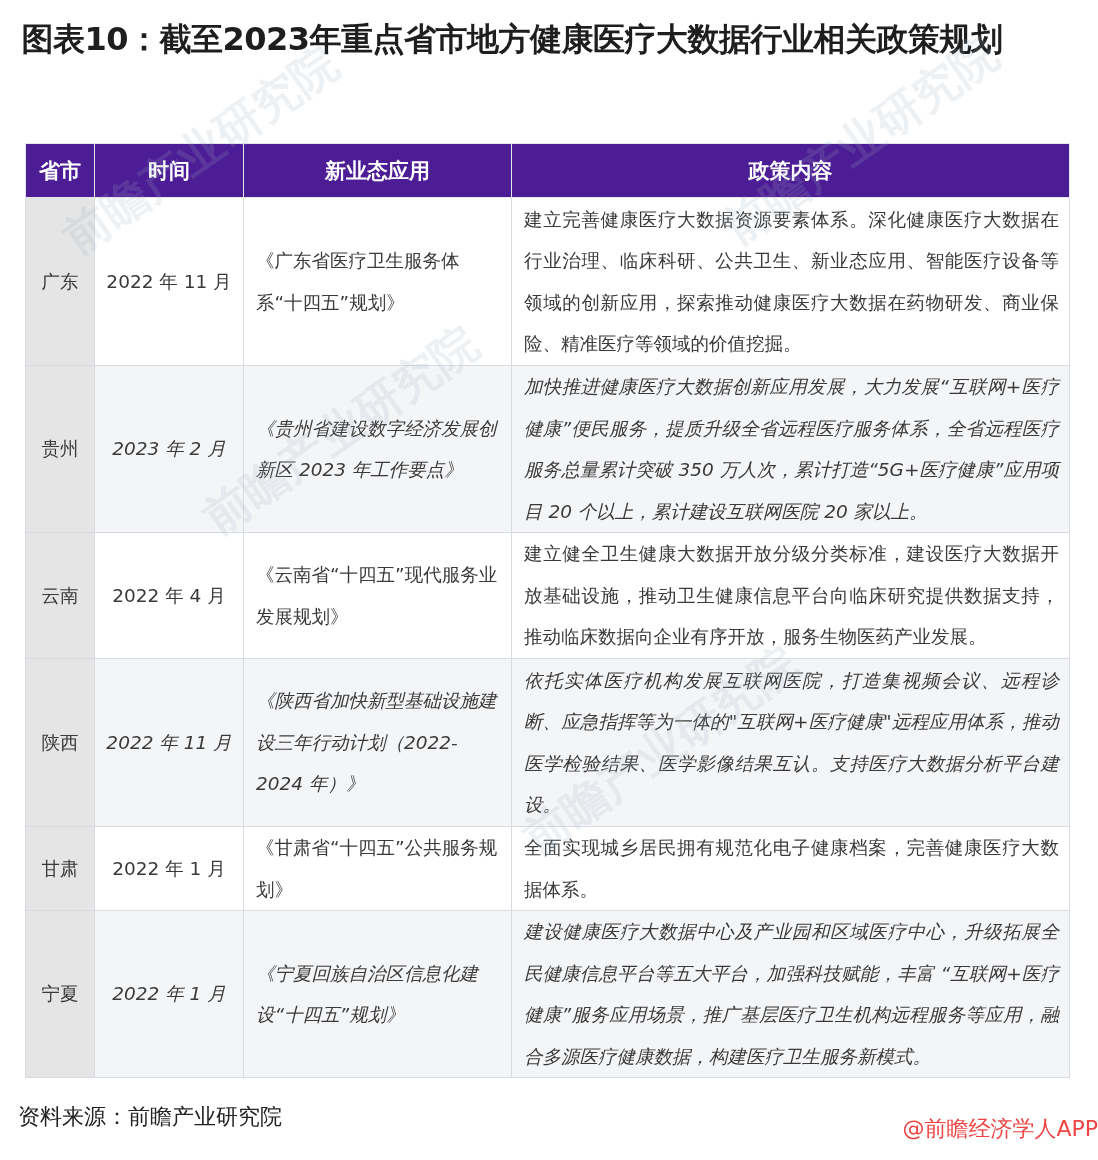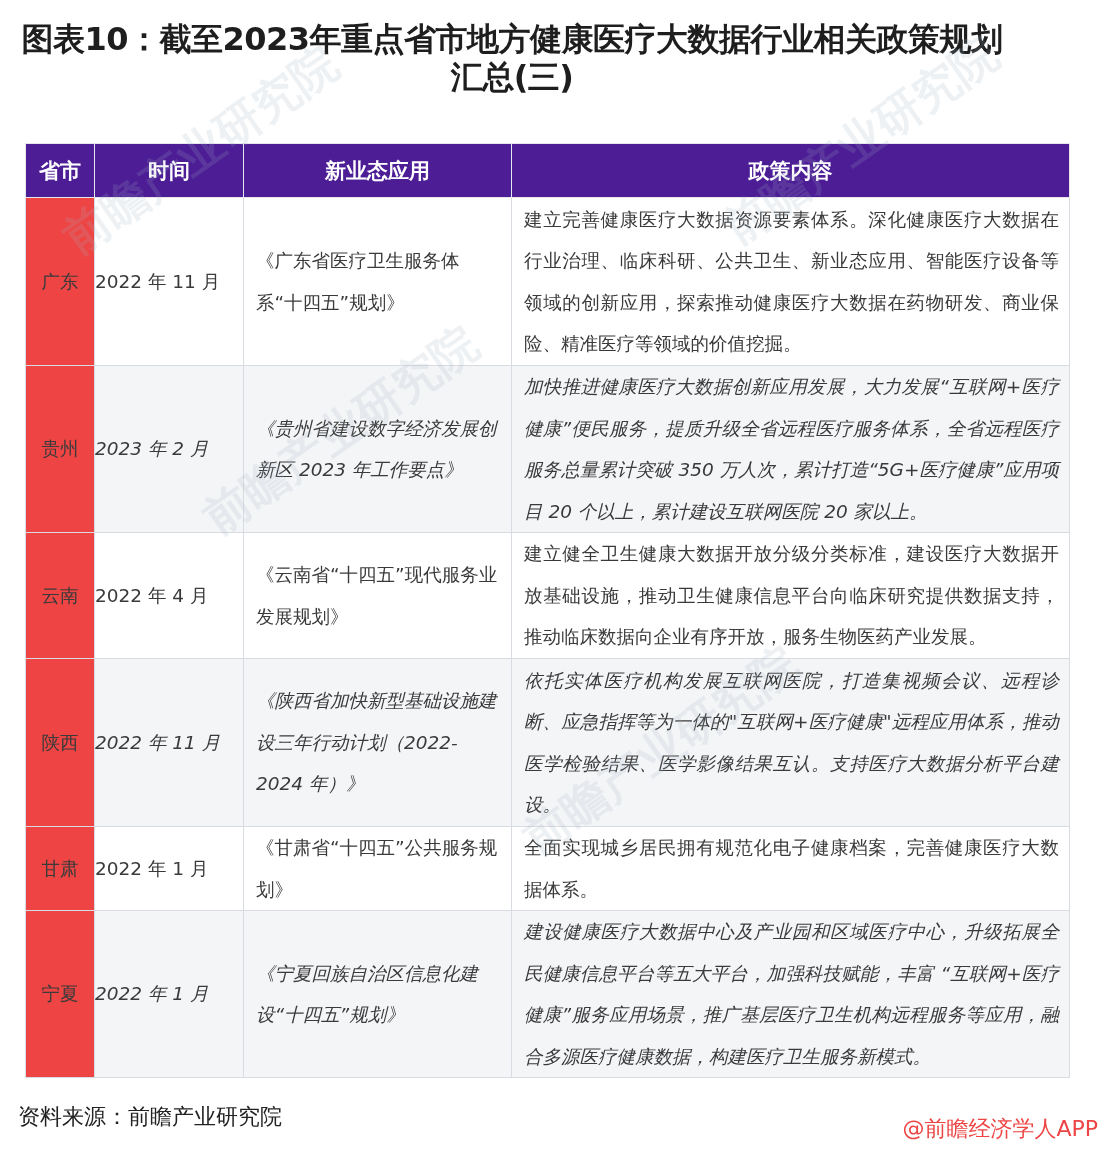--- a/index.html
+++ b/index.html
@@ -19,39 +19,38 @@
     position:absolute; left:25px; top:143px; border-collapse:collapse; table-layout:fixed;
     width:1044px; z-index:1;
   }
   th {
     background:#4c1d95; color:#fff; font-size:21px; font-weight:bold; height:53px;
     border:1px solid #e4e8ee; text-align:center; padding:0;
   }
   td {
     border:1px solid #d8dce2; font-size:18.5px; color:#3a3a3a; line-height:41.5px; vertical-align:middle;margin-top:16px;
   }
-  td.prov { background:#ef4444; text-align:center; padding:0; }
-  td.time { text-align:left; padding:0; }
+  td.prov { background:#e5e5e5; text-align:center; padding:0; }
+  td.time { text-align:center; padding:0; }
   td.name { padding:0 10px 0 12px; text-align:left; }
   td.content { padding:0 10px 0 12px; text-align:justify; }
   tr.odd td:not(.prov) { background:#ffffff; }
   tr.even td:not(.prov) { background:#f4f5f7;font-style:italic; }
   .footer-left {
     position:absolute; left:18px; top:1102px; font-size:22px; color:#222;
   }
   .footer-right {
     position:absolute; right:0; top:1102px; font-size:22px; color:#ef4444;margin-top:12px;
   }
 </style>
 </head>
 <body>
 
 <div class="title">
   <div>图表10：截至2023年重点省市地方健康医疗大数据行业相关政策规划</div>
-  <div>汇总(三)</div>
 </div>
 
 <div class="watermark" style="left:40px; top:120px;">前瞻产业研究院</div>
 <div class="watermark" style="left:700px; top:110px;">前瞻产业研究院</div>
 <div class="watermark" style="left:180px; top:400px;">前瞻产业研究院</div>
 <div class="watermark" style="left:500px; top:720px;">前瞻产业研究院</div>
 
 <table>
   <colgroup>
     <col style="width:69px">

